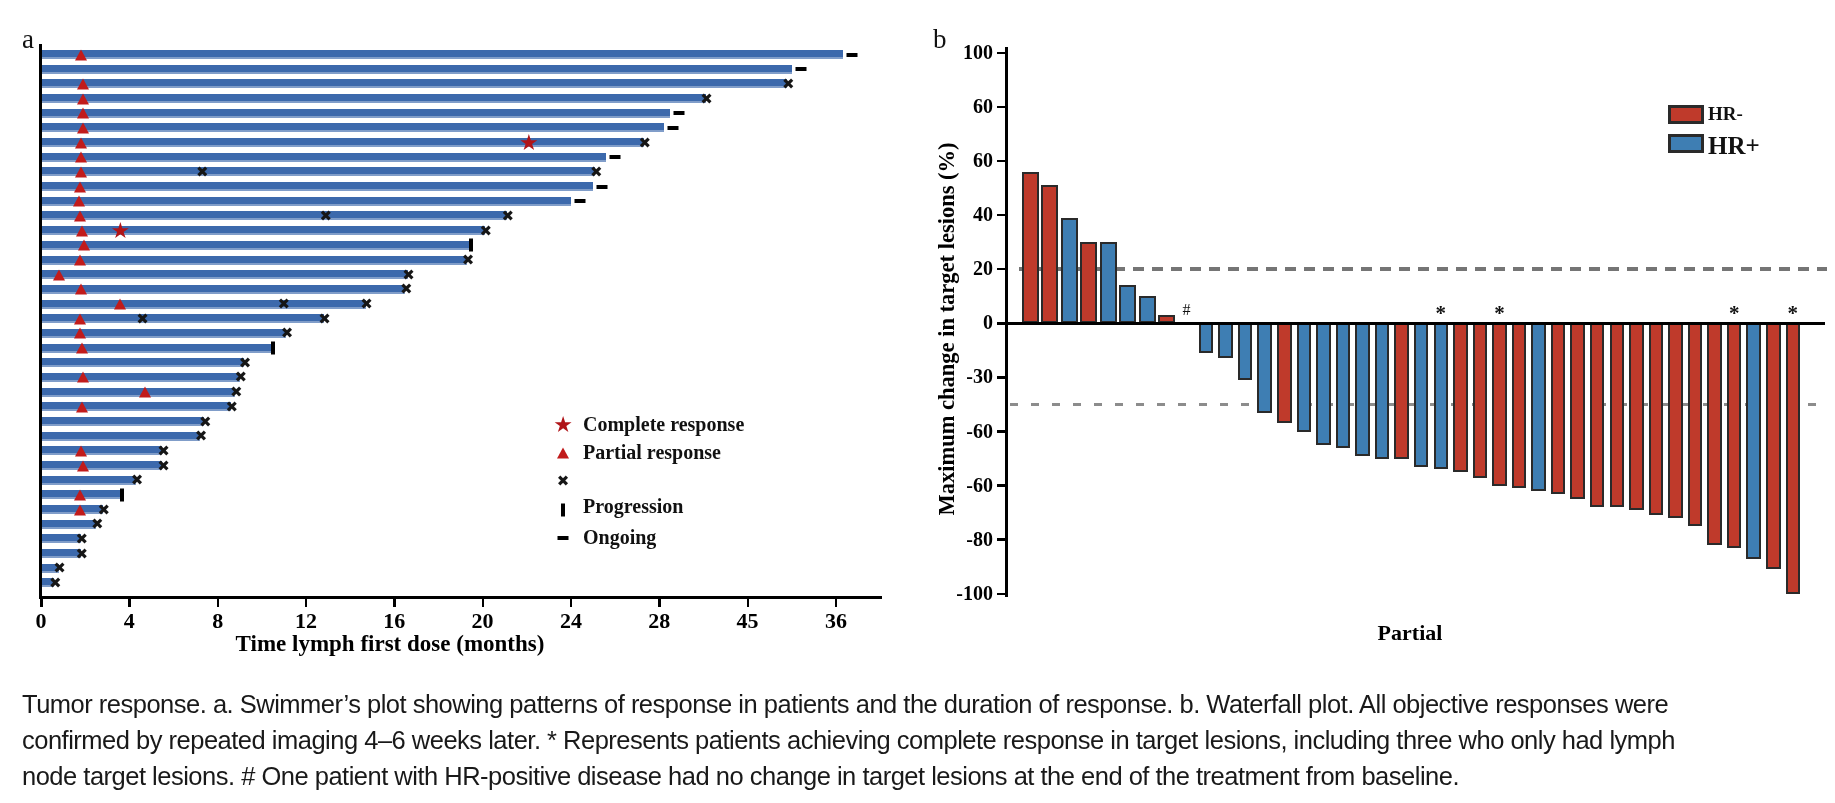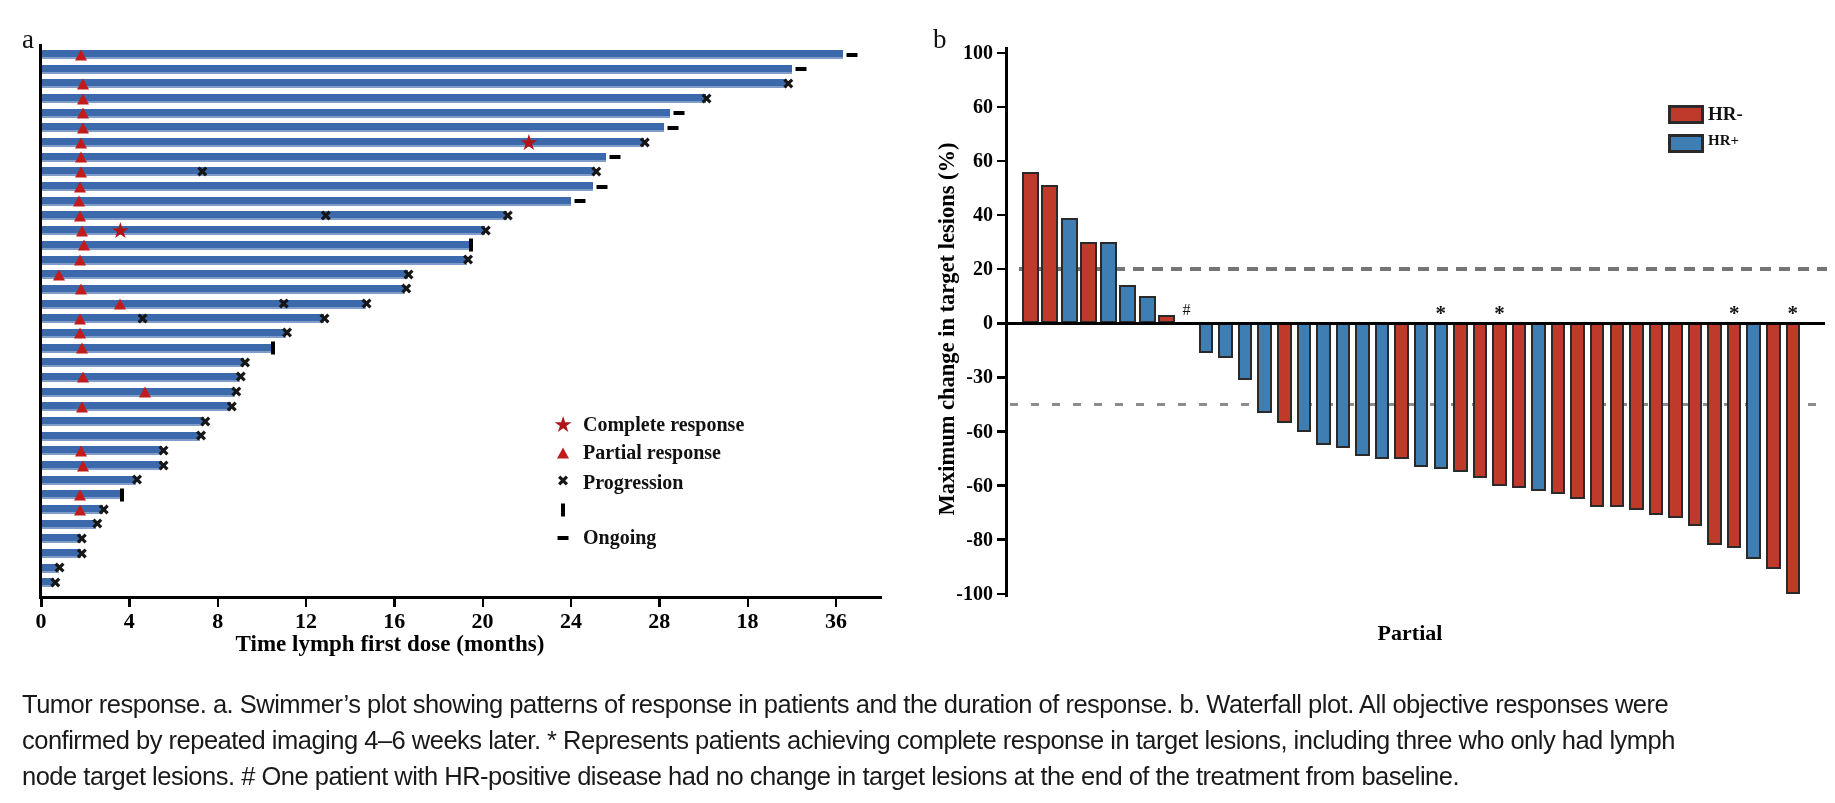--- a/index.html
+++ b/index.html
@@ -155,30 +155,30 @@
       <div class="ticklabel" style="left: 280.96px; top: 608px; width: 50px;">12</div>
       <div class="tickmark" style="left: 393.28px; top: 599px; width: 2.5px; height: 8px;"></div>
       <div class="ticklabel" style="left: 369.28px; top: 608px; width: 50px;">16</div>
       <div class="tickmark" style="left: 481.6px; top: 599px; width: 2.5px; height: 8px;"></div>
       <div class="ticklabel" style="left: 457.6px; top: 608px; width: 50px;">20</div>
       <div class="tickmark" style="left: 569.92px; top: 599px; width: 2.5px; height: 8px;"></div>
       <div class="ticklabel" style="left: 545.92px; top: 608px; width: 50px;">24</div>
       <div class="tickmark" style="left: 658.24px; top: 599px; width: 2.5px; height: 8px;"></div>
       <div class="ticklabel" style="left: 634.24px; top: 608px; width: 50px;">28</div>
       <div class="tickmark" style="left: 746.56px; top: 599px; width: 2.5px; height: 8px;"></div>
-      <div class="ticklabel" style="left: 722.56px; top: 608px; width: 50px;">18</div>
+      <div class="ticklabel" style="left: 722.56px; top: 608px; width: 50px;">45</div>
       <div class="tickmark" style="left: 834.88px; top: 599px; width: 2.5px; height: 8px;"></div>
       <div class="ticklabel" style="left: 810.88px; top: 608px; width: 50px;">36</div>
       <div class="axis-title" style="left: 190px; top: 631px; width: 400px;">Time lymph first dose (months)</div>
       <div class="star" style="left: 563px; top: 425px;">★</div>
       <div class="legend-label" style="left: 583px; top: 413px;">Complete response</div>
       <div class="tri" style="left: 563px; top: 453.2px;"></div>
       <div class="legend-label" style="left: 583px; top: 441.2px;">Partial response</div>
       <div class="xmark" style="left: 563px; top: 481.4px;">✖</div>
-      <div class="legend-label" style="left: 583px; top: 471px;">Progression</div>
+      <div class="legend-label" style="left: 583px; top: 495px;">Progression</div>
       <div class="endbar" style="left: 563px; top: 509.6px;"></div>
       <div class="enddash" style="left: 563px; top: 537.8px;"></div>
       <div class="legend-label" style="left: 583px; top: 525.8px;">Ongoing</div>
     </div>
 
   <div class="panel-label" style="left:933px;top:24px;">b</div>
   <div class="abs" id="panel-b" style="left:900px;top:0;width:935px;height:670px;">
       <div class="dashline20" style="left: 119px; top: 267.19px; width: 808px;"></div>
       <div class="dashline30" style="left: 110px; top: 402.965px; width: 817px;"></div>
       <div class="wf-bar" style="left: 121.5px; top: 171.792px; width: 17px; height: 151.508px; background: rgb(191, 58, 43);"></div>
@@ -247,19 +247,19 @@
       <div class="yticklabel" style="left: 35px; top: 473.63px; width: 58px;">-60</div>
       <div class="tickmark" style="left: 97px; top: 538.49px; width: 9px; height: 2.5px;"></div>
       <div class="yticklabel" style="left: 35px; top: 527.74px; width: 58px;">-80</div>
       <div class="tickmark" style="left: 97px; top: 592.6px; width: 9px; height: 2.5px;"></div>
       <div class="yticklabel" style="left: 35px; top: 581.85px; width: 58px;">-100</div>
       <div class="axis-title" style="left: -193px; top: 316px; width: 480px; transform: rotate(-90deg); font-size: 22.5px;">Maximum change in target lesions (%)</div>
       <div class="axis-title" style="left: 410px; top: 620px; width: 200px; font-size: 22px;">Partial</div>
       <div class="wf-legend-swatch" style="left: 768px; top: 105px; background: rgb(191, 58, 43);"></div>
       <div class="legend-label" style="left: 808px; top: 103px; font-size: 19px;">HR-</div>
       <div class="wf-legend-swatch" style="left: 768px; top: 134px; background: rgb(62, 126, 179);"></div>
-      <div class="legend-label" style="left: 808px; top: 132px; font-size: 15px;">HR+</div>
+      <div class="legend-label" style="left: 808px; top: 132px; font-size: 25px;">HR+</div>
     </div>
 
   <div class="caption-line" style="top:690px;">Tumor response. a. Swimmer’s plot showing patterns of response in patients and the duration of response. b. Waterfall plot. All objective responses were</div>
   <div class="caption-line" style="top:726px;">confirmed by repeated imaging 4–6 weeks later. * Represents patients achieving complete response in target lesions, including three who only had lymph</div>
   <div class="caption-line" style="top:762px;">node target lesions. # One patient with HR-positive disease had no change in target lesions at the end of the treatment from baseline.</div>
 </div>
 
 </body></html>

